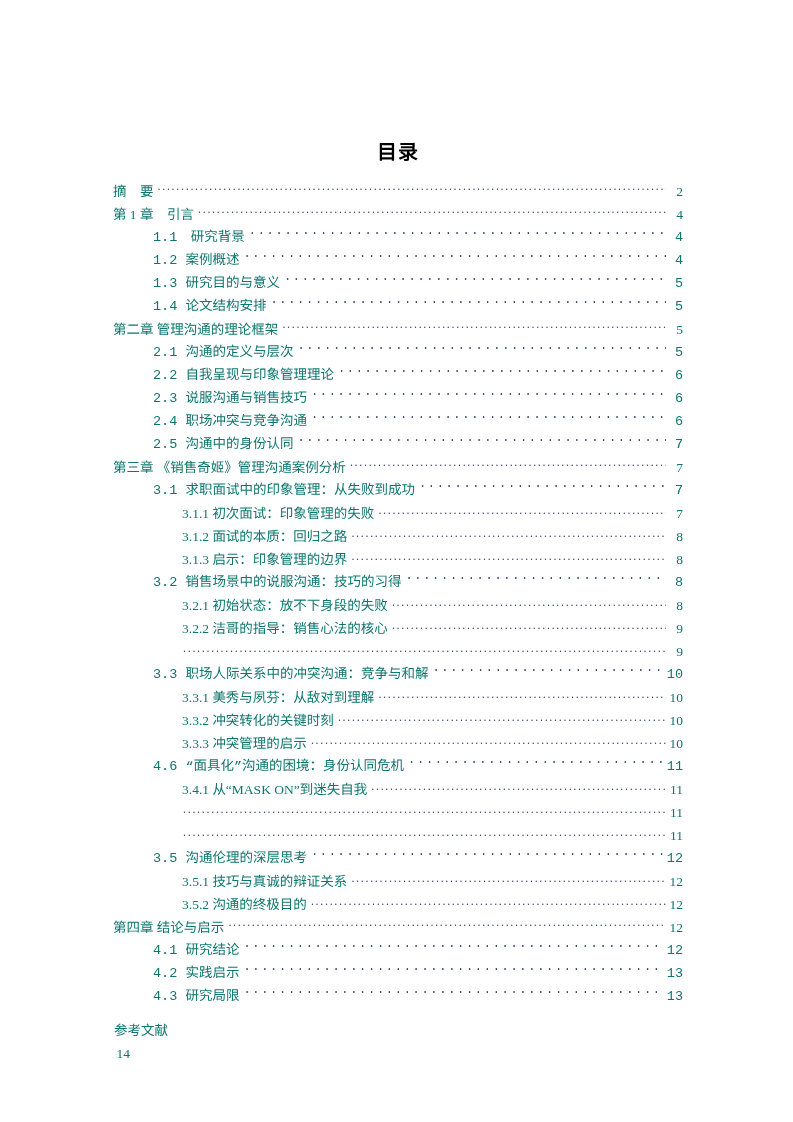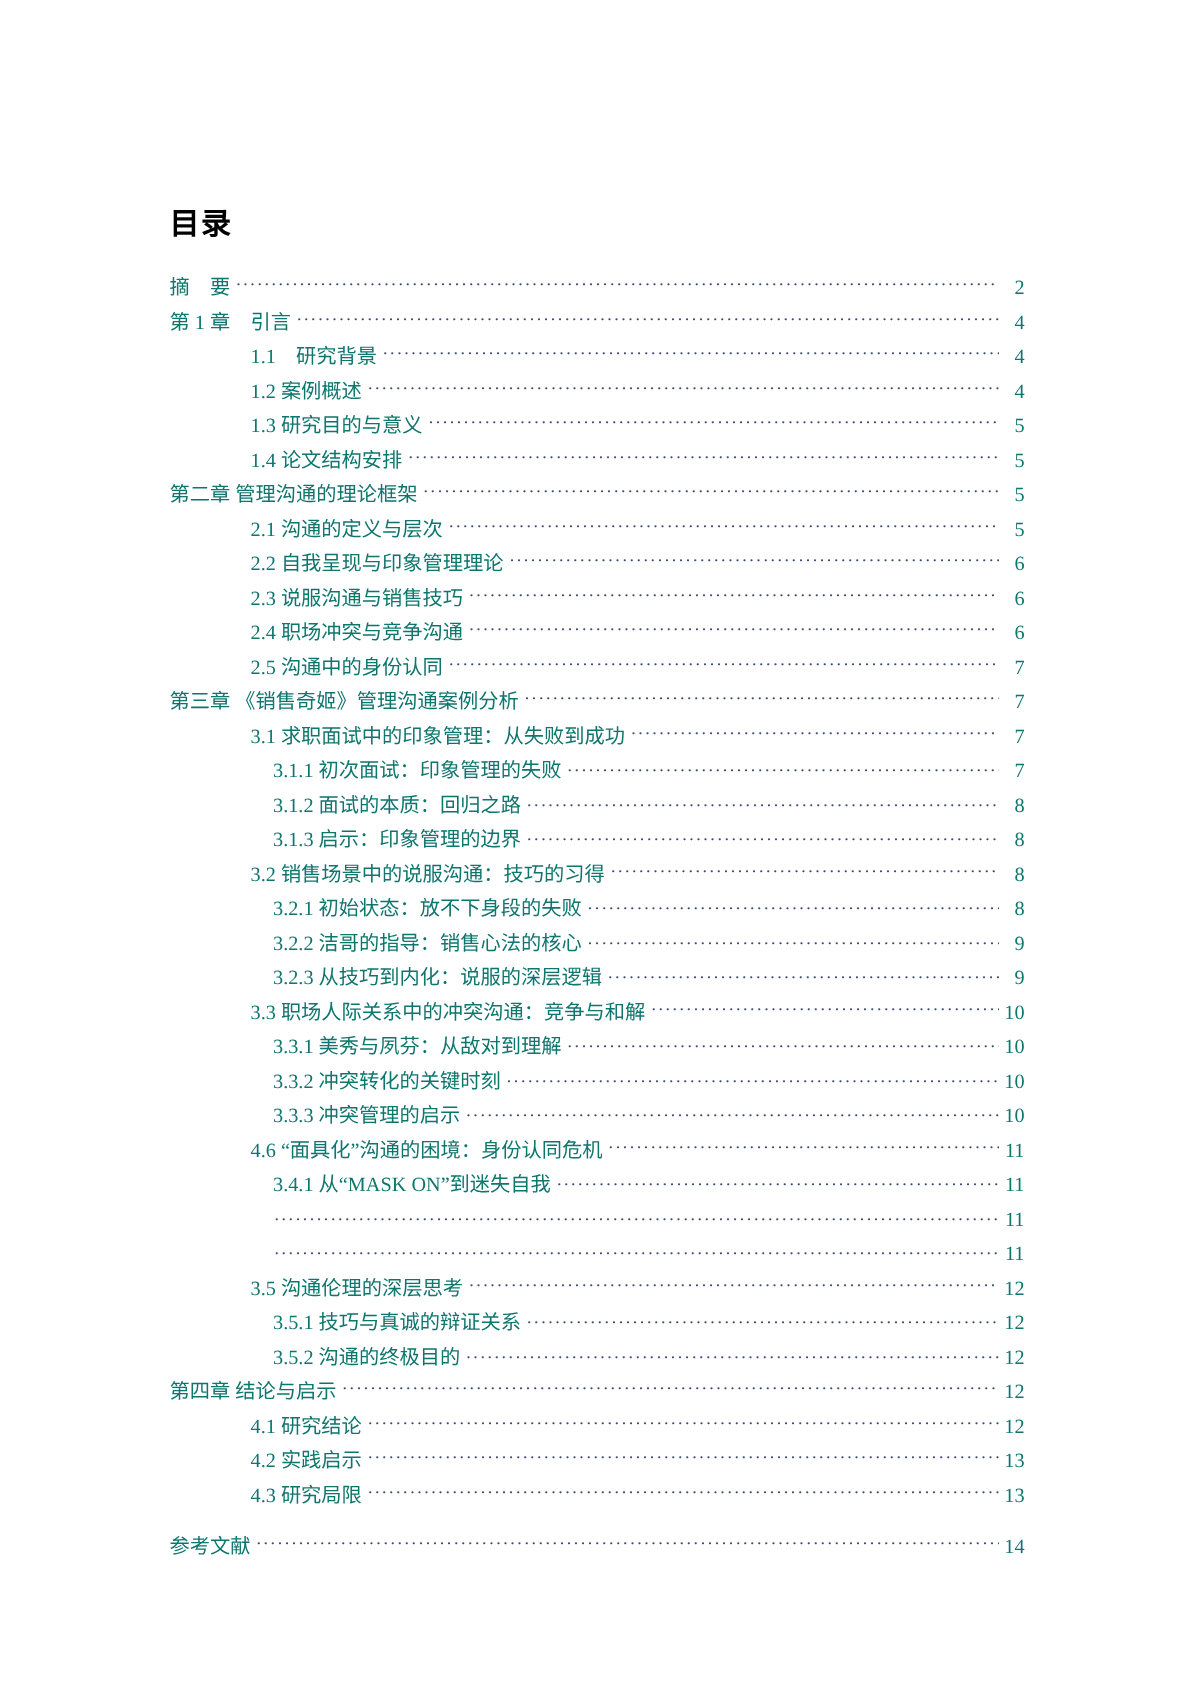--- a/index.html
+++ b/index.html
@@ -27,28 +27,28 @@
   }
 
   .content {
     position: absolute;
     left: 113px;
     top: 138px;
     width: 570px;
   }
 
   .doc-title {
-    text-align: left;
+    text-align: center;
     font-size: 20px;
     font-weight: bold;
     color: #000000;
     letter-spacing: 1px;
     line-height: 28px;
     margin: 0 0 14px 0;
-    font-family: Liberation Mono, monospace;
+    font-family: Liberation Serif, serif;
   }
 
   .toc-list {
     margin: 0;
     padding: 0;
     list-style: none;
   }
 
   .toc-entry {
     display: flex;
@@ -87,24 +87,24 @@
 
   .toc-entry .pageno {
     flex: 0 0 auto;
     text-align: right;
     min-width: 14px;
     padding-left: 2px;
   }
 
   
   .lvl-1 { margin-left: 0px; }
-  .lvl-2 { margin-left: 54px; }
+  .lvl-2 { margin-left: 40px; font-family: Liberation Mono, monospace; }
   .lvl-3 { margin-left: 69px; align-items: center; }
 
-  .gap-before { margin-top: 11px; }
+  .gap-before { margin-top: 11px; flex-direction: column; }
 </style>
 </head>
 <body>
 
 <div class="page">
   <div class="content">
 
     <div class="doc-title">目录</div>
 
     <div class="toc-list" id="toc-list">
@@ -202,21 +202,20 @@
           <span class="label">3.2.1 初始状态：放不下身段的失败</span>
           <span class="leader"></span>
           <span class="pageno">8</span>
         </div>
         <div class="toc-entry lvl-3">
           <span class="label">3.2.2 洁哥的指导：销售心法的核心</span>
           <span class="leader"></span>
           <span class="pageno">9</span>
         </div>
         <div class="toc-entry lvl-3">
-          <span class="label">3.2.3 从技巧到内化：说服的深层逻辑</span>
           <span class="leader"></span>
           <span class="pageno">9</span>
         </div>
         <div class="toc-entry lvl-2">
           <span class="label">3.3 职场人际关系中的冲突沟通：竞争与和解</span>
           <span class="leader"></span>
           <span class="pageno">10</span>
         </div>
         <div class="toc-entry lvl-3">
           <span class="label">3.3.1 美秀与夙芬：从敌对到理解</span>

